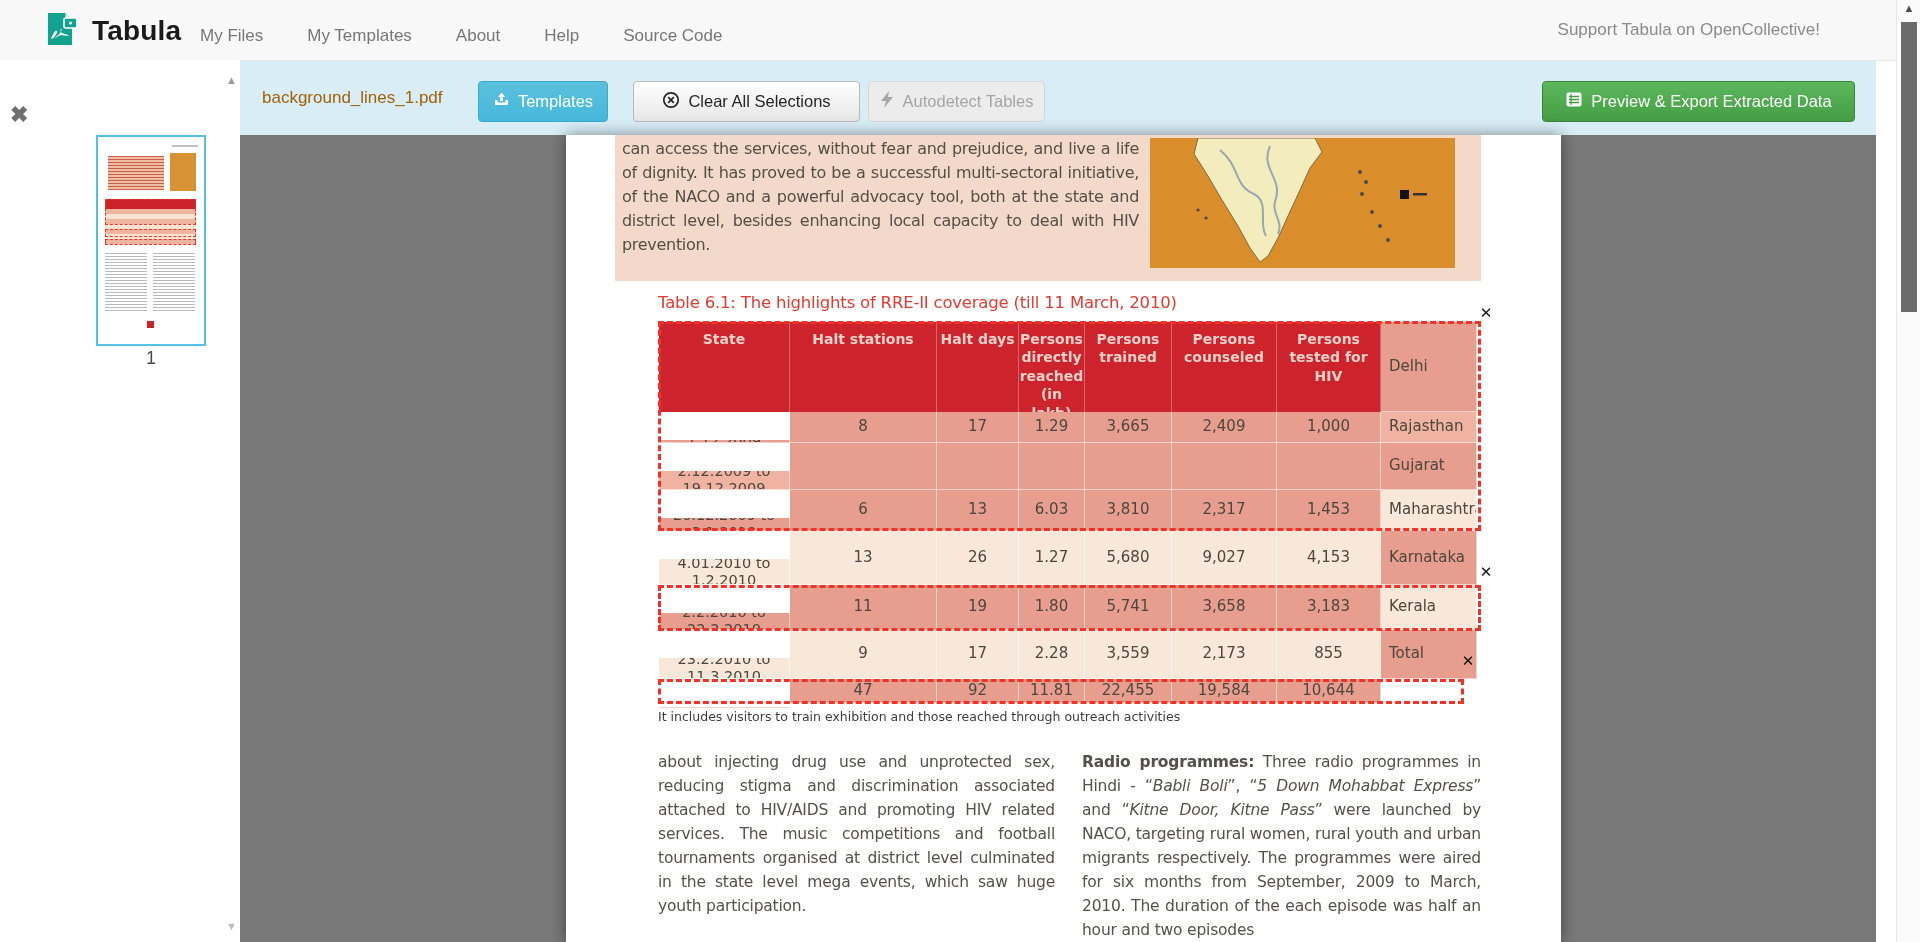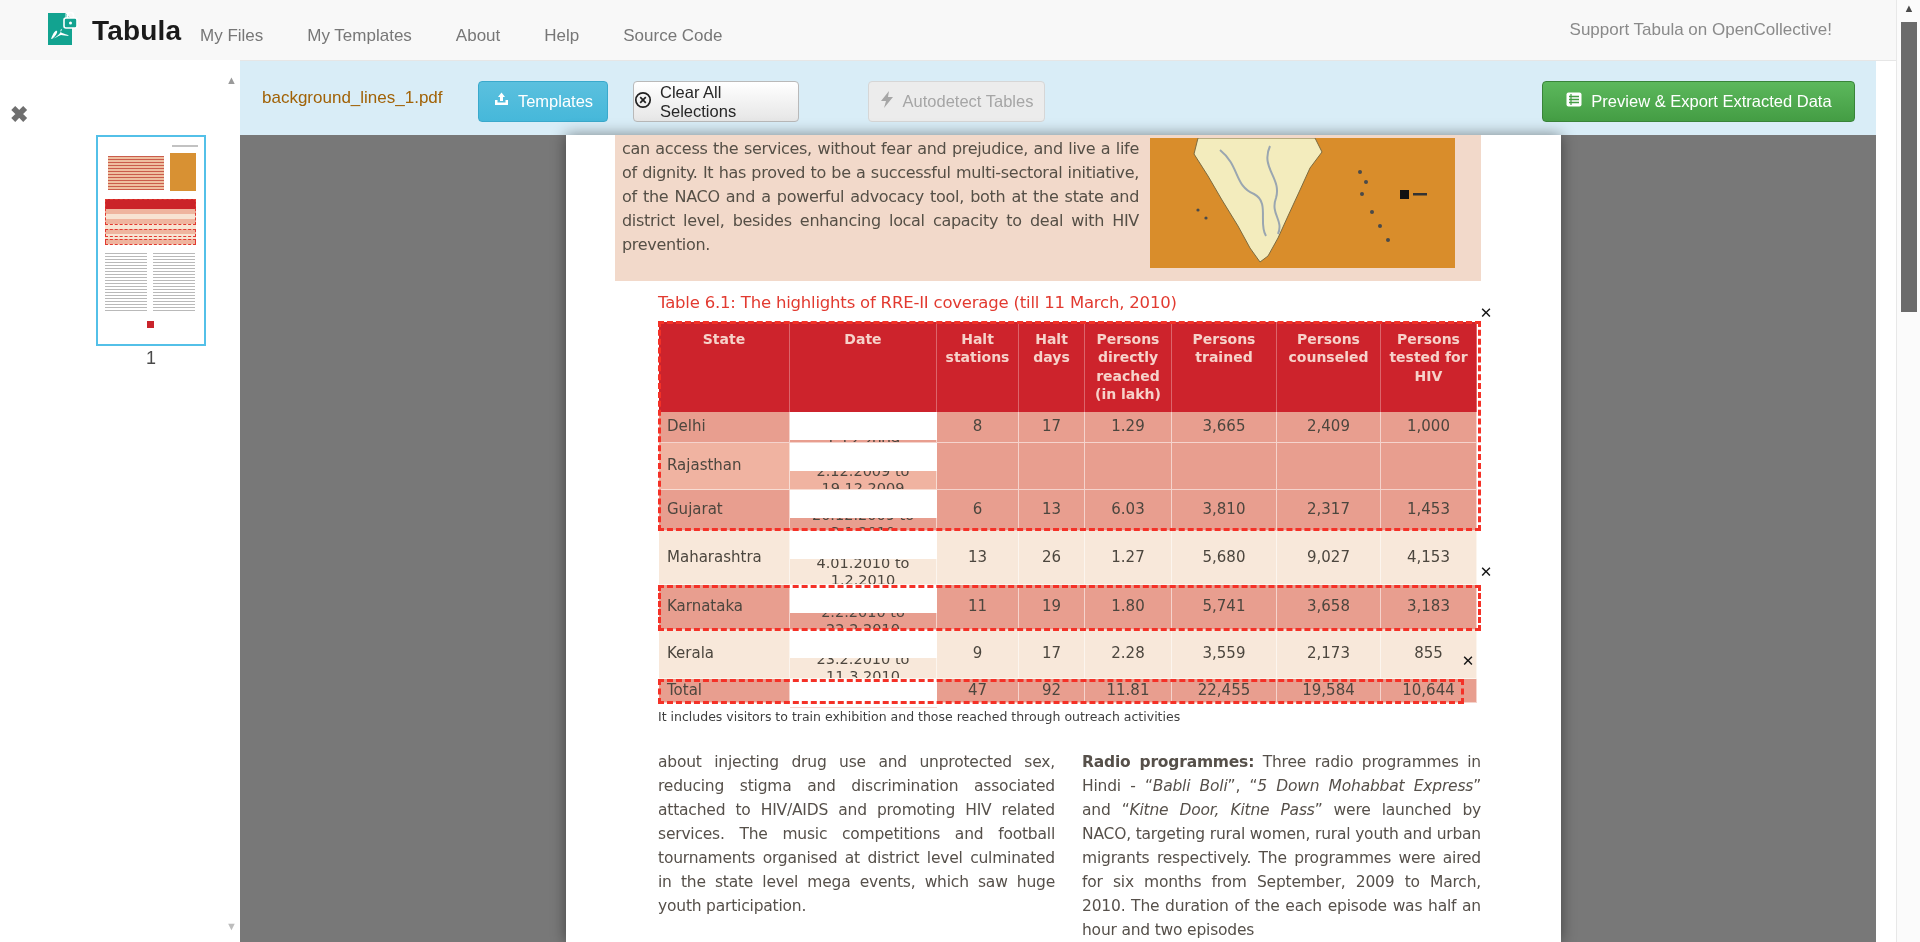--- a/index.html
+++ b/index.html
@@ -6,21 +6,21 @@
   #app{position:relative;width:1920px;height:942px;background:#fff;overflow:hidden;
        font-family:"Liberation Sans",sans-serif;}
 
   
   .navbar{position:absolute;left:0;top:0;width:1920px;height:60px;background:#f8f8f8;
           border-bottom:1px solid #e6e6e6;}
   .brand-wrap{position:absolute;left:40px;top:8px;display:flex;align-items:center;gap:10px;cursor:pointer;}
   .brand-text{font-size:28px;font-weight:bold;color:#1a1a1a;letter-spacing:.2px;}
   .nav-links{position:absolute;left:178px;top:0;height:72px;display:flex;align-items:center;}
   .nav-link{color:#777;font-size:17px;text-decoration:none;padding:0 22px;cursor:pointer;}
-  .support-link{position:absolute;right:88px;top:0;height:60px;display:flex;align-items:center;
+  .support-link{position:absolute;right:100px;top:0;height:60px;display:flex;align-items:center;
                 color:#8a8a8a;font-size:17px;cursor:pointer;}
 
   
   .sidebar{position:absolute;left:0;top:60px;width:240px;height:882px;background:#fff;}
   .thumb-close{position:absolute;left:10px;top:42px;font-size:22px;font-weight:bold;color:#6f6f6f;cursor:pointer;}
   .thumb{position:absolute;left:96px;top:75px;width:110px;height:211px;background:#fff;
          border:2px solid #53c0e8;box-sizing:border-box;cursor:pointer;}
   .t-line{position:absolute;right:6px;top:8px;width:26px;height:2px;background:#c2c2c2;}
   .t-pink{position:absolute;left:7px;top:16px;width:62px;height:40px;background:#eebfa0;
           background-image:repeating-linear-gradient(180deg,rgba(190,60,48,.75) 0 1px,transparent 1px 3px);
@@ -40,22 +40,22 @@
   .side-scroll-down{position:absolute;left:226px;top:860px;color:#bdbdbd;font-size:11px;cursor:pointer;}
 
   
   .toolbar{position:absolute;left:240px;top:61px;width:1636px;height:74px;background:#d9edf7;}
   .filename{position:absolute;left:22px;top:0;height:74px;display:flex;align-items:center;
             font-size:17px;color:#a16207;}
   .btn{position:absolute;top:20px;height:41px;border-radius:4px;display:flex;align-items:center;
        justify-content:center;gap:8px;font-size:16.5px;cursor:pointer;box-sizing:border-box;}
   .btn-templates{left:238px;width:130px;background:linear-gradient(#5bc0de,#46b8da);
                  border:1px solid #3aa9cc;color:#fff;}
-  .btn-clear{left:393px;width:166px;background:linear-gradient(#ffffff,#e6e6e6);
-             border:1px solid #b9b9b9;color:#262626;justify-content:flex-end;}
+  .btn-clear{left:393px;width:227px;background:linear-gradient(#ffffff,#e6e6e6);
+             border:1px solid #b9b9b9;color:#262626;}
   .btn-autodetect{left:628px;width:177px;background:#ececec;border:1px solid #d6d6d6;color:#a6a6a6;cursor:default;}
   .btn-export{left:1302px;width:313px;background:linear-gradient(#5cb85c,#449d44);
               border:1px solid #398439;color:#fff;}
 
   
   .workspace{position:absolute;left:240px;top:135px;width:1636px;height:807px;background:#787878;}
   .pdf-page{position:absolute;left:326px;top:0;width:995px;height:807px;background:#fff;
             box-shadow:0 0 14px rgba(0,0,0,.45);font-family:"DejaVu Sans",sans-serif;}
   .pink-block{position:absolute;left:49px;top:0;width:866px;height:146px;background:#f2d9ca;}
   .intro-text{position:absolute;left:56px;top:2px;width:517px;font-size:16px;line-height:24px;
@@ -207,21 +207,20 @@
             <circle cx="56" cy="80" r="1.6" fill="#4a4a4a"></circle>
           <rect x="250" y="52" width="9" height="9" fill="#111"></rect>
           <rect x="263" y="55" width="14" height="2.5" fill="#333"></rect>
         </svg>
       </div>
 
       <div class="pdf-table-title">Table 6.1: The highlights of RRE-II coverage (till 11 March, 2010)</div>
 
       <div id="pdf-table">
           <div class="cell th">State</div>
-          <div class="cell th">Date</div>
           <div class="cell th">Halt stations</div>
           <div class="cell th">Halt days</div>
           <div class="cell th">Persons directly reached (in lakh)</div>
           <div class="cell th">Persons trained</div>
           <div class="cell th">Persons counseled</div>
           <div class="cell th">Persons tested for HIV</div>
           <div class="cell st bg-a">Delhi</div>
           <div class="cell dt bg-a">1.12.2009</div>
           <div class="cell bg-a">8</div>
           <div class="cell bg-a">17</div>

